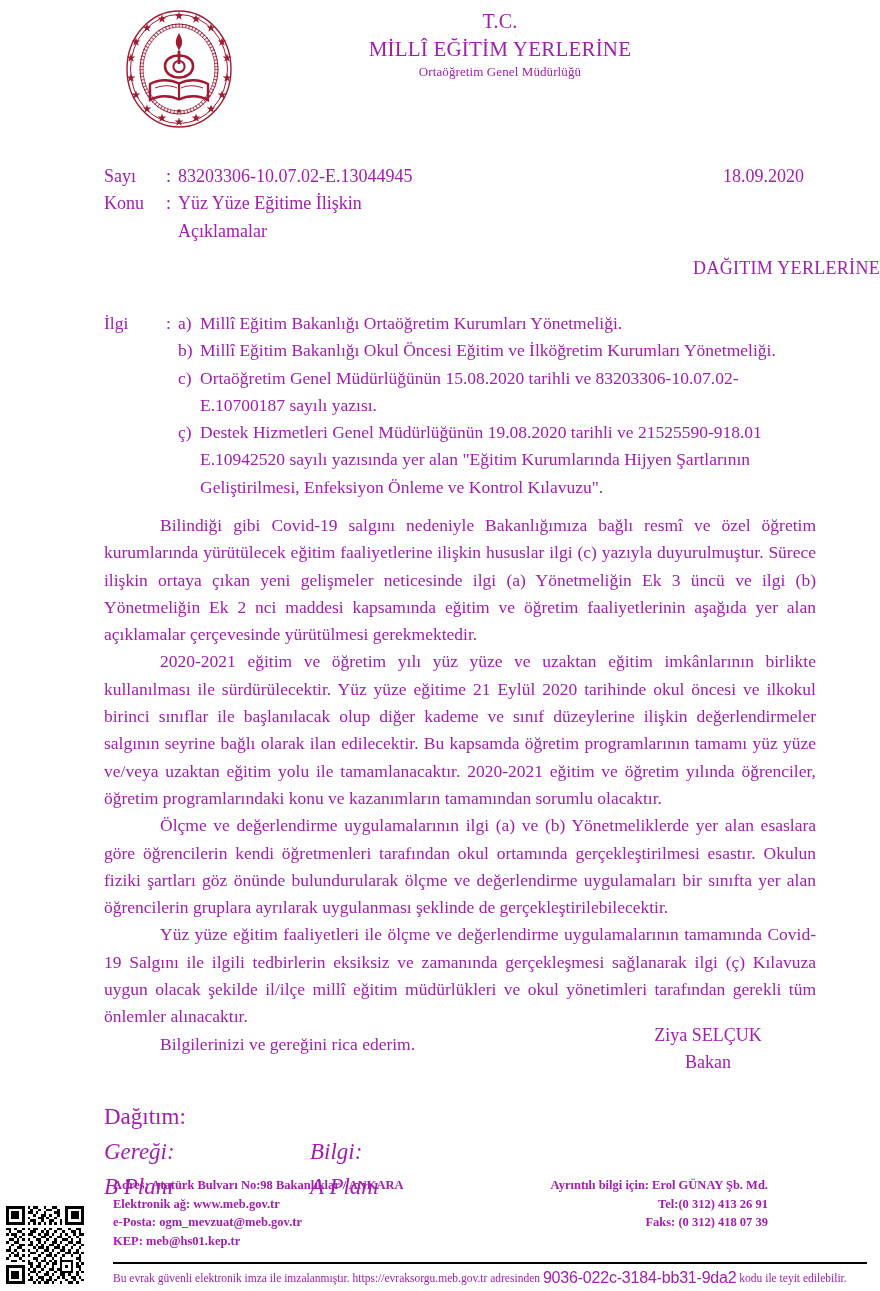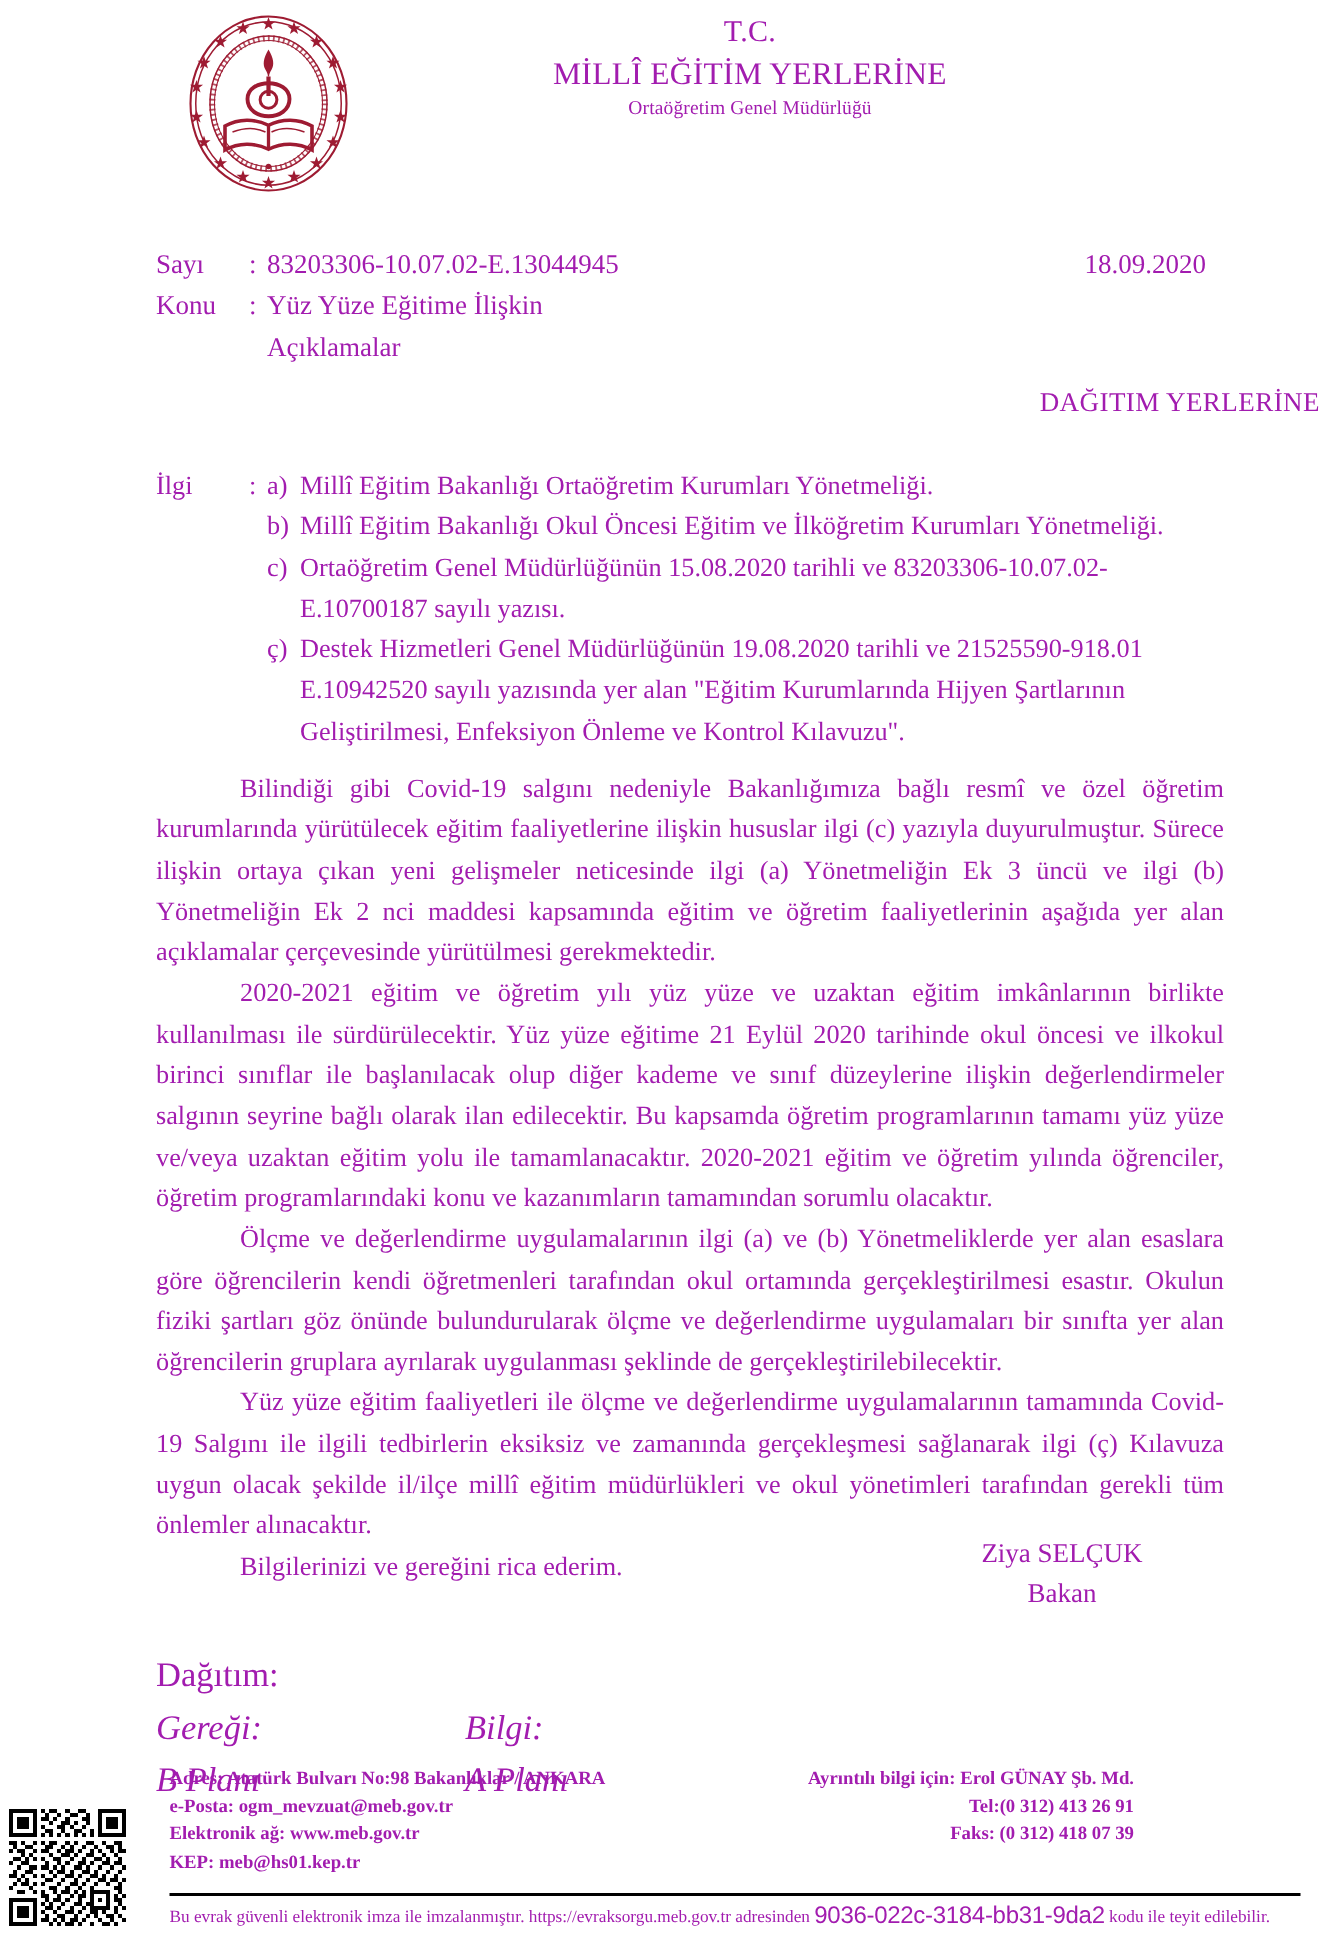--- a/index.html
+++ b/index.html
@@ -180,21 +180,21 @@
   .footer-left {
     position: absolute;
     left: 113px;
     top: 0;
     font-size: 12.5px;
     line-height: 1.48;
     font-weight: bold;
   }
   .footer-right {
     position: absolute;
-    right: 76px;
+    right: 64px;
     top: 0;
     font-size: 12.5px;
     line-height: 1.48;
     text-align: right;
     font-weight: bold;
   }
   .qr {
     position: absolute;
     left: 6px;
     top: 1206px;
@@ -356,22 +356,22 @@
     <div class="dist-cols">
       <span class="dist-col-a">B Planı</span>
       <span class="dist-col-b">A Planı</span>
     </div>
   </div>
 
   <div class="footer">
     <div class="footer-cols">
       <div class="footer-left">
         <div>Adres: Atatürk Bulvarı No:98 Bakanlıklar / ANKARA</div>
+        <div>Elektronik ağ: www.meb.gov.tr</div>
         <div>e-Posta: ogm_mevzuat@meb.gov.tr</div>
-        <div>Elektronik ağ: www.meb.gov.tr</div>
         <div>KEP: meb@hs01.kep.tr</div>
       </div>
       <div class="footer-right">
         <div>Ayrıntılı bilgi için: Erol GÜNAY Şb. Md.</div>
         <div>Tel:(0 312) 413 26 91</div>
         <div>Faks: (0 312) 418 07 39</div>
       </div>
     </div>
   </div>
 

